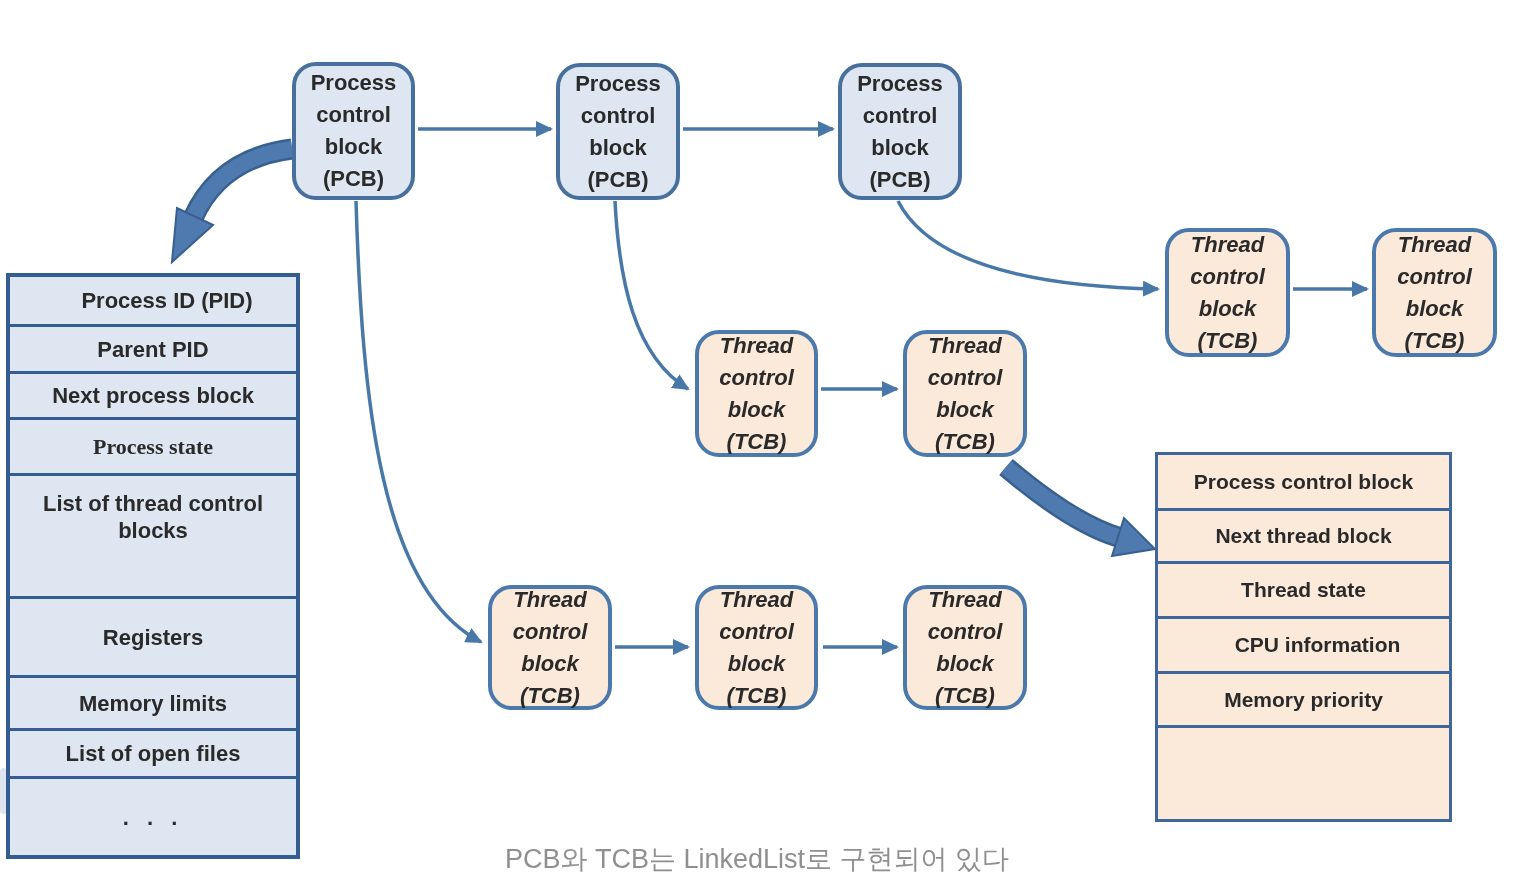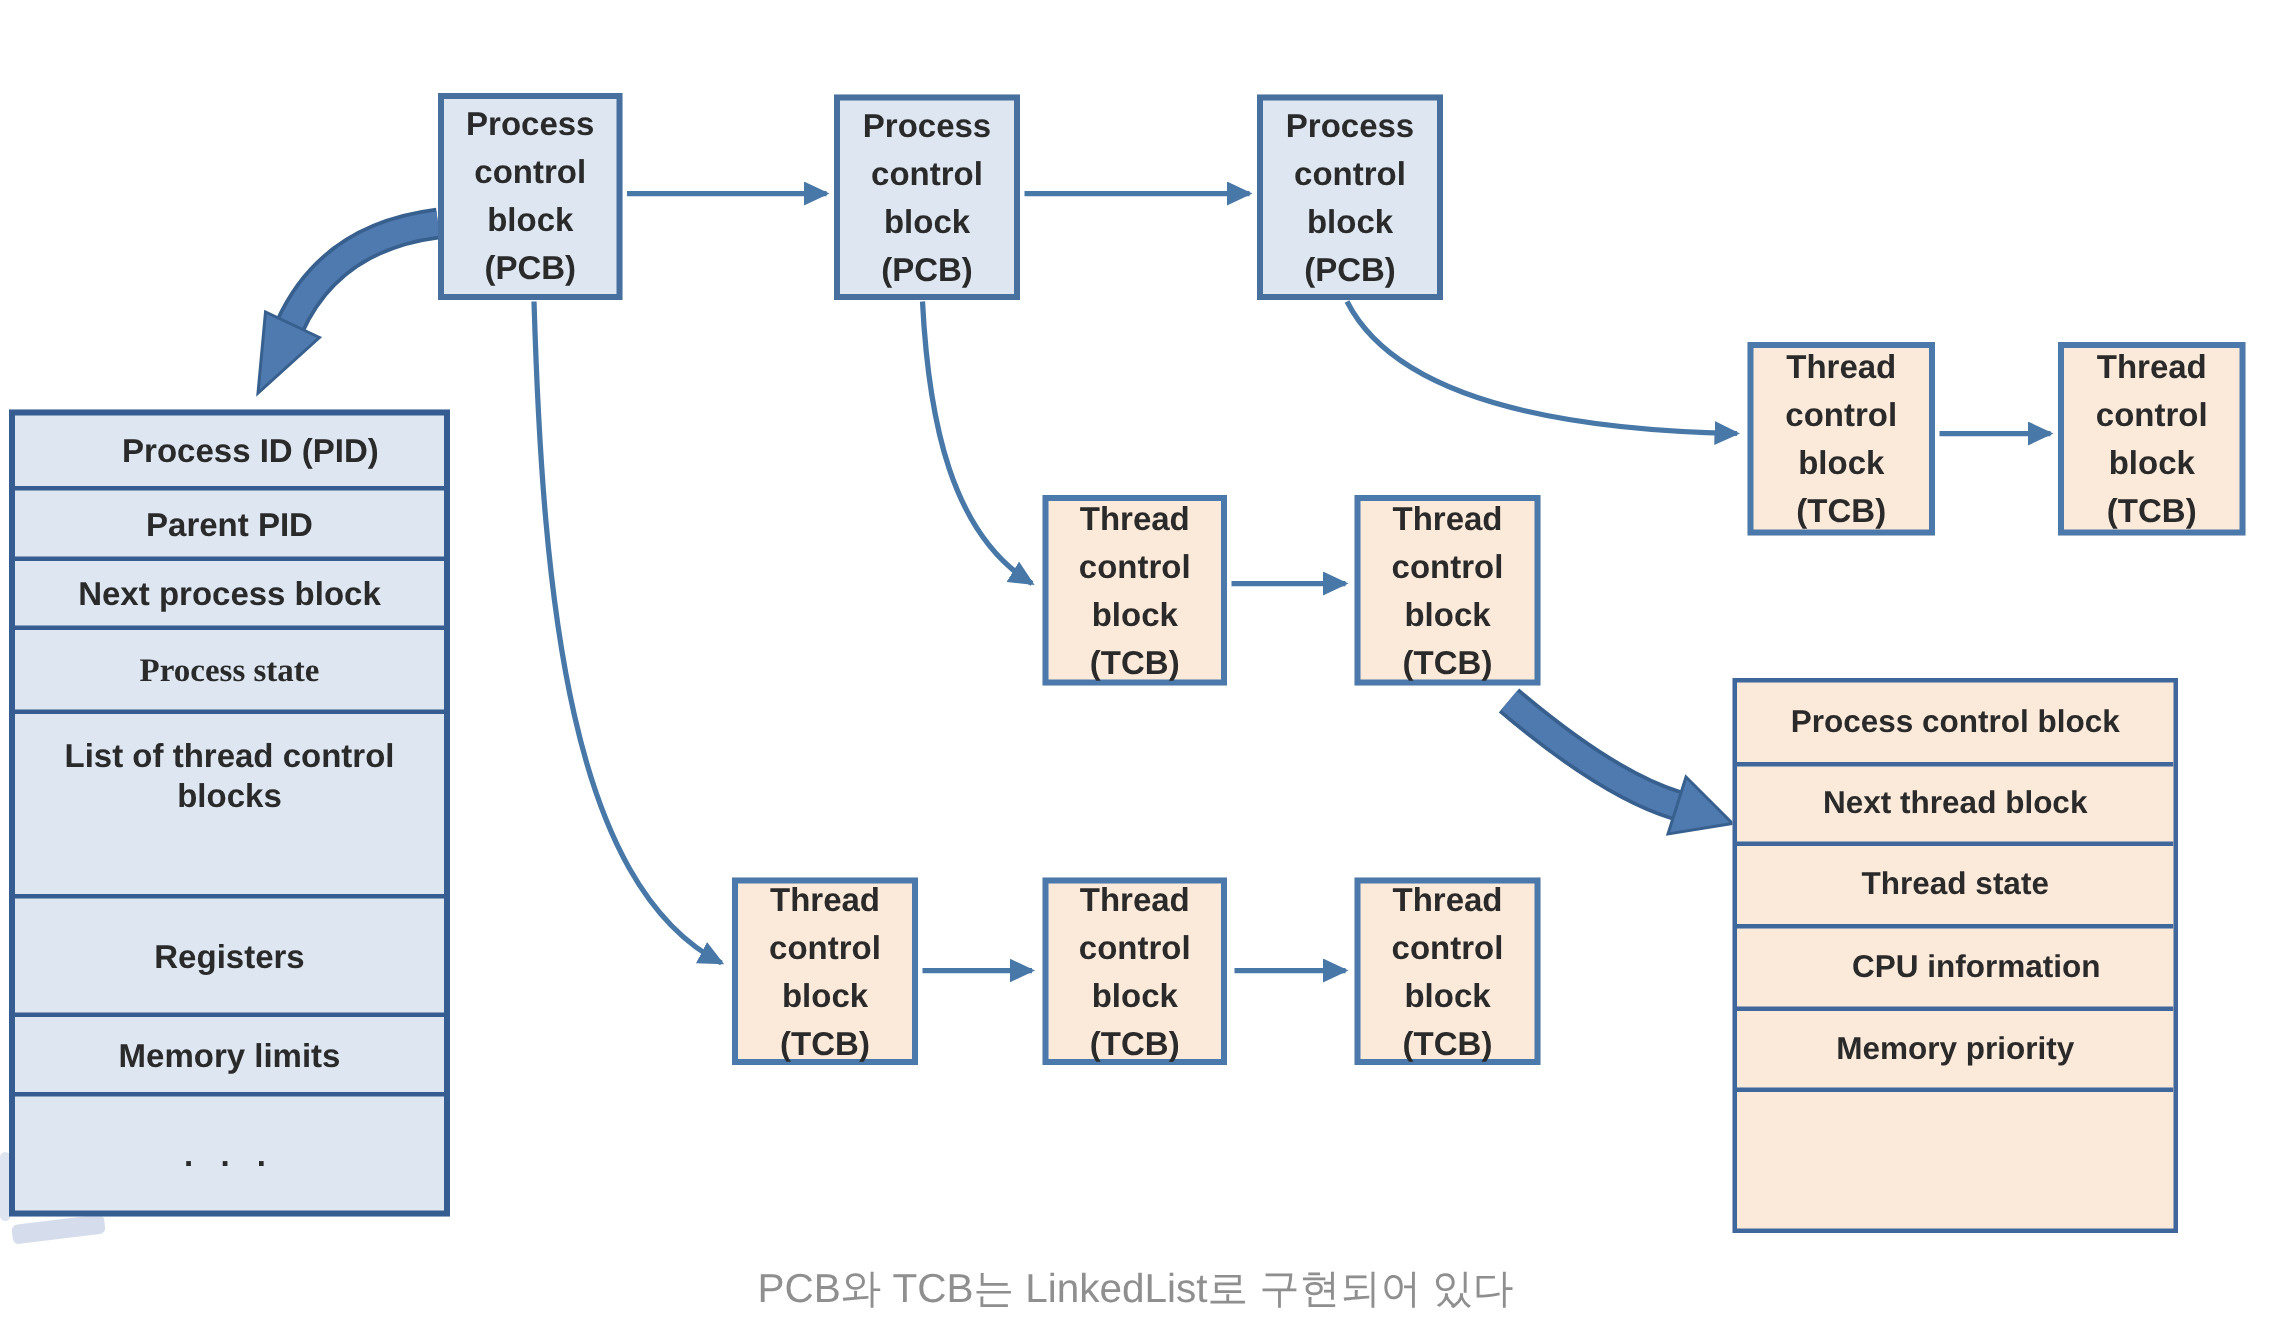--- a/index.html
+++ b/index.html
@@ -10,23 +10,24 @@
     font-family:"Liberation Sans", sans-serif;
     overflow:hidden;
   }
   svg.arrows{position:absolute;left:0;top:0;z-index:1;}
   .box{
     position:absolute;z-index:2;
     display:flex;align-items:center;justify-content:center;
     text-align:center;font-weight:bold;color:#2a2a2a;
     font-size:22px;line-height:32px;
     box-sizing:border-box;
+    border-radius:24px;
   }
   .box.pcb{background:#dde6f1;border:4px solid #47709e;}
-  .box.tcb{background:#fbe9da;border:4px solid #4b79ab;}
+  .box.tcb{background:#fbe9da;border:4px solid #4b79ab;font-style:italic;}
   .ltable{
     position:absolute;left:6px;top:273px;width:294px;z-index:2;
     background:#dde6f1;border:4px solid #365d92;box-sizing:border-box;
   }
   .ltable .trow{
     display:flex;align-items:center;justify-content:center;
     text-align:center;font-weight:bold;color:#2a2a2a;font-size:22px;line-height:27px;
     border-top:3px solid #365d92;box-sizing:border-box;padding:0 4px;
   }
   .ltable .trow:first-child{border-top:none;padding-left:32px;}
@@ -141,20 +142,23 @@
       </div>
     <div class="trow lt-r5">
         <span>List of thread control blocks</span>
       </div>
     <div class="trow lt-r6">
         <span>Registers</span>
       </div>
     <div class="trow lt-r7">
         <span>Memory limits</span>
       </div>
+    <div class="trow lt-r8">
+        <span>List of open files</span>
+      </div>
     <div class="trow lt-r9">
         <span>. . .</span>
       </div>
   </div>
 
   <div class="rtable">
     <div class="trow rt-r2">
         <span>Process control block</span>
       </div>
     <div class="trow rt-r3">

